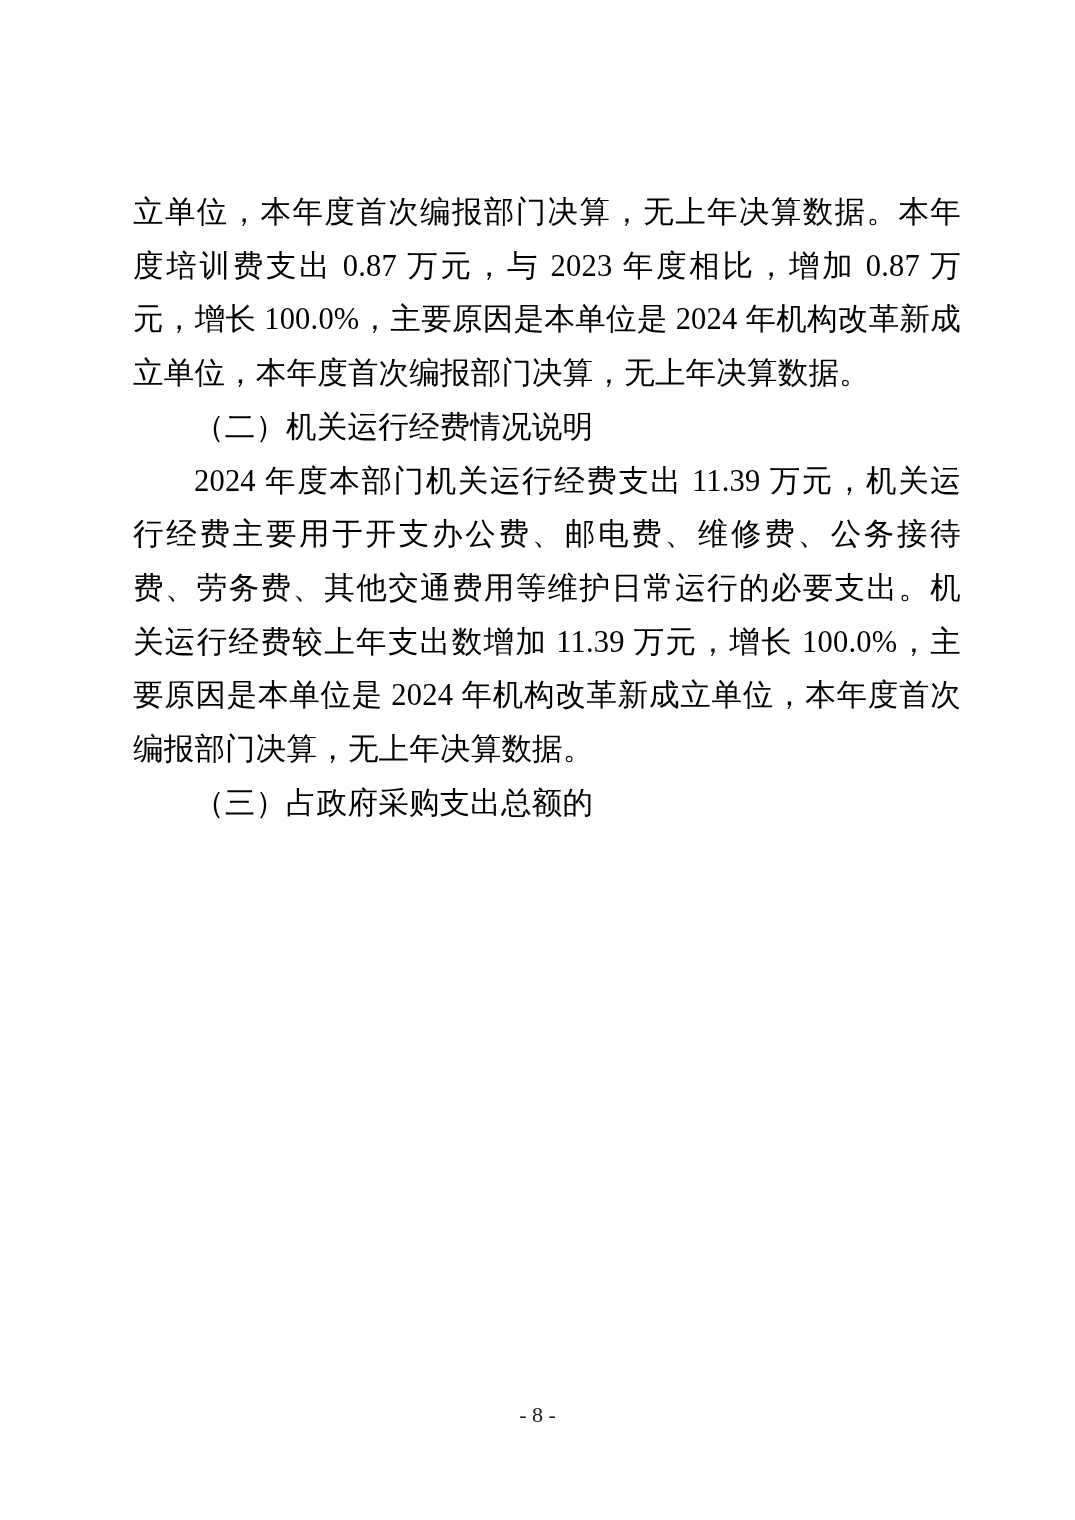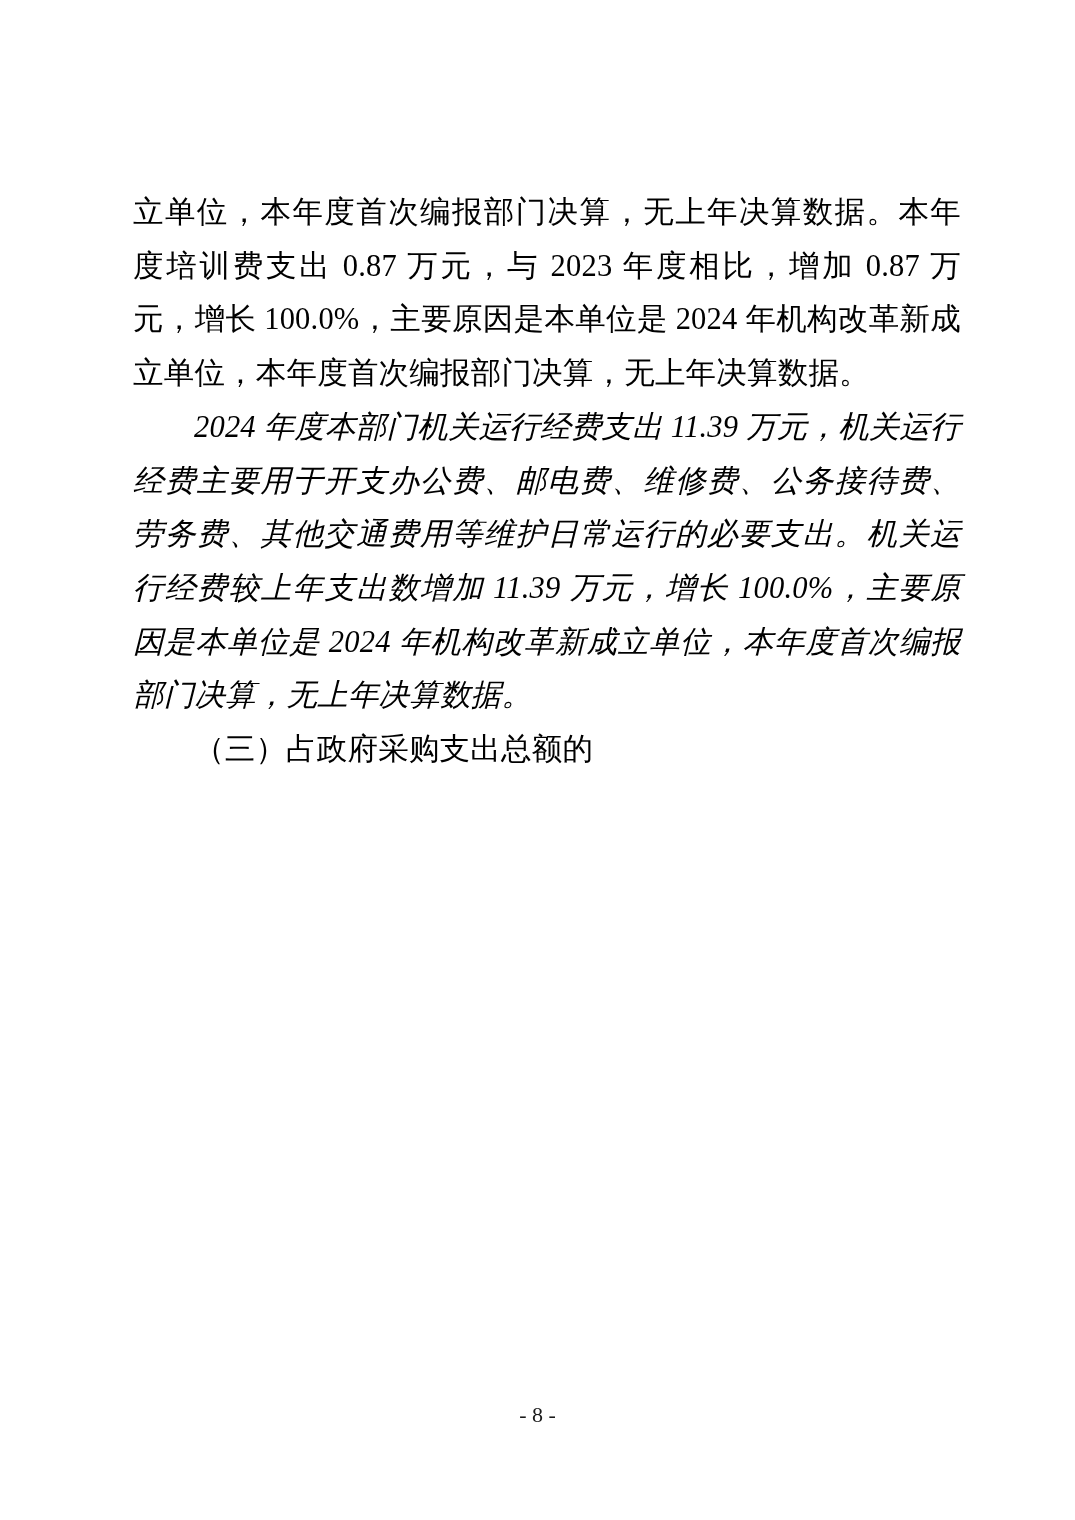--- a/index.html
+++ b/index.html
@@ -26,21 +26,20 @@
     text-align: justify;
     text-justify: inter-ideograph;
     letter-spacing: 0.2px;
   }
   .content p {
     margin: 0;
     padding: 0;
   }
   .indent {
     text-indent: 2em;
-    font-style: italic;
   }
   .section-heading {
     text-indent: 2em;
   }
   .page-footer {
     position: absolute;
     top: 1400px;
     left: 0;
     width: 100%;
     text-align: center;
@@ -51,20 +50,21 @@
 </style>
 </head>
 <body>
 
 <div class="page">
 
   <main class="content">
 
     <p>立单位，本年度首次编报部门决算，无上年决算数据。本年度培训费支出 0.87 万元，与 2023 年度相比，增加 0.87 万元，增长 100.0%，主要原因是本单位是 2024 年机构改革新成立单位，本年度首次编报部门决算，无上年决算数据。</p>
 
+    <p class="section-heading">（二）机关运行经费情况说明</p>
 
     <p class="indent">2024 年度本部门机关运行经费支出 11.39 万元，机关运行经费主要用于开支办公费、邮电费、维修费、公务接待费、劳务费、其他交通费用等维护日常运行的必要支出。机关运行经费较上年支出数增加 11.39 万元，增长 100.0%，主要原因是本单位是 2024 年机构改革新成立单位，本年度首次编报部门决算，无上年决算数据。</p>
 
     <p class="section-heading">（三）占政府采购支出总额的</p>
 
 
 
 
   </main>
 

